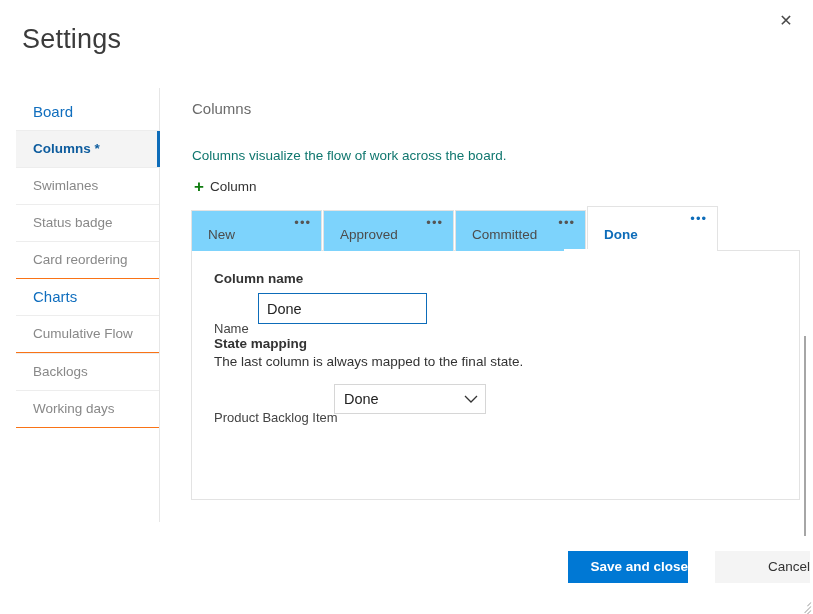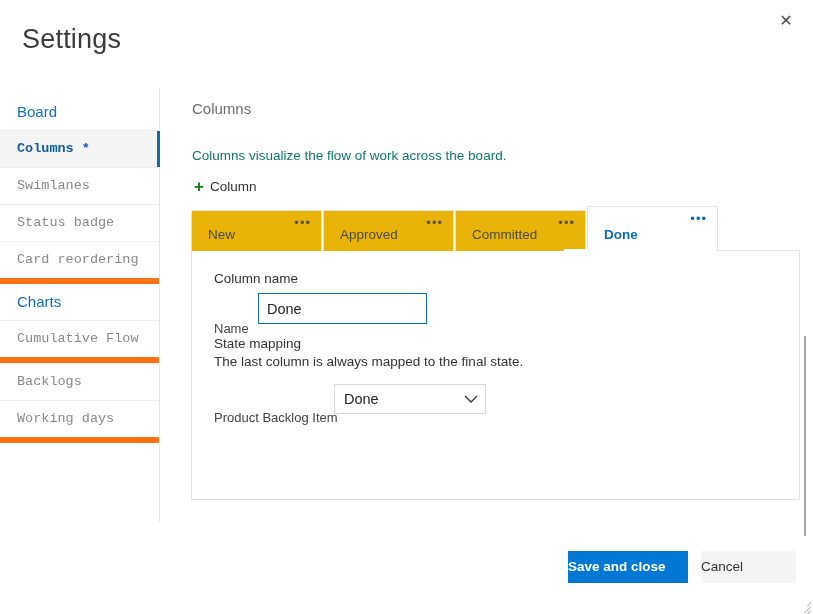--- a/index.html
+++ b/index.html
@@ -42,20 +42,21 @@
   }
 
   
   .sidebar {
     position: absolute;
     left: 0; top: 88px;
     width: 160px;
     height: 434px;
     border-right: 1px solid #e6e6e6;
     background: #ffffff;
+    padding-left: 16px;
   }
   .side-group-title {
     font-size: 15px;
     color: #106ebe;
     padding: 8px 0 8px 17px;
     font-weight: 400;
     line-height: 20px;
   }
   .side-group-title.first { padding-top: 14px; }
   .side-item {
@@ -74,21 +75,21 @@
     color: #0d5c9e;
     font-weight: bold;
   }
   .side-item.selected::after {
     content: "";
     position: absolute;
     right: -1px; top: 0; bottom: 0;
     width: 3px;
     background: #0d6cb9;
   }
-  .side-list { border-bottom: 6px solid #f97316; font-family: Liberation Mono, monospace; }
+  .side-list { border-bottom: 1px solid #f97316; }
 
   
   .content {
     position: absolute;
     left: 172px; top: 88px;
     width: 653px;
     height: 434px;
     background: #ffffff;
   }
   .content-title {
@@ -128,21 +129,21 @@
     position: absolute;
     left: 19px; top: 118px;
     display: flex;
     align-items: flex-end;
     z-index: 2;
   }
   .tab {
     position: relative;
     width: 131px;
     height: 41px;
-    background: #eab308;
+    background: #7dd3fc;
     border: 1px solid #e3e3e3;
     border-bottom: none;
     margin-right: 1px;
     cursor: pointer;
     display: flex;
     align-items: flex-end;
   }
   .tab-label {
     font-size: 13.5px;
     color: #4c4c4c;
@@ -182,21 +183,21 @@
   .panel-active-mask {
     position: absolute;
     left: 392px; top: 161px;
     width: 130px; height: 2px;
     background: #ffffff;
     z-index: 4;
   }
   .field-group-label {
     position: absolute;
     font-size: 13.5px;
-    font-weight: normal;
+    font-weight: bold;
     color: #333333;
   }
   .field-sub {
     position: absolute;
     font-size: 13.5px;
     color: #333333;
   }
   .field-label {
     position: absolute;
     font-size: 13px;
@@ -243,32 +244,32 @@
     background: #ffffff;
   }
   .btn {
     position: absolute;
     height: 32px;
     font-family: "Liberation Sans", sans-serif;
     font-size: 13.5px;
     border: none;
     cursor: pointer;
     line-height: 32px;
-    text-align: left;
+    text-align: right;
     padding: 0;
   }
   .btn-primary {
     right: 125px; top: 15px;
     width: 120px;
     background: #0078d4;
     color: #ffffff;
     font-weight: bold;
   }
   .btn-secondary {
-    right: 17px; top: 15px;
+    right: 3px; top: 15px;
     width: 95px;
     background: #f4f4f4;
     color: #333333;
   }
 
   
   .scroll-track {
     position: absolute;
     right: 3px; top: 168px;
     width: 9px; height: 356px;

